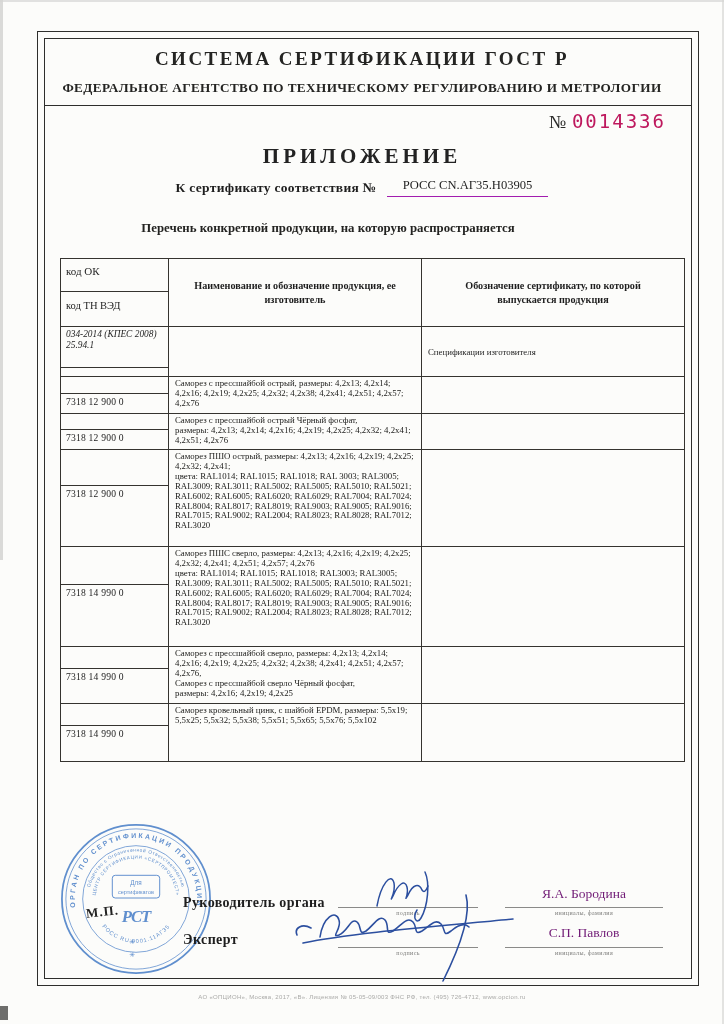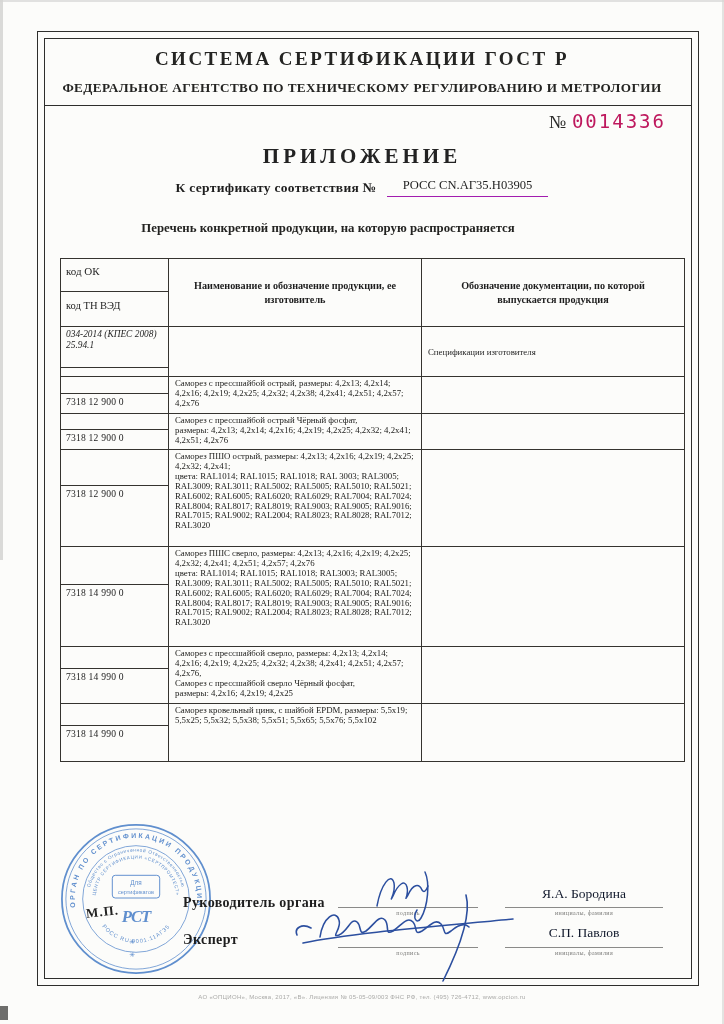--- a/index.html
+++ b/index.html
@@ -67,21 +67,21 @@
   
   .role-head   { position:absolute; left:183px; top:895px; font-size:14px; font-weight:bold; letter-spacing:.4px; }
   .role-expert { position:absolute; left:183px; top:932px; font-size:14px; font-weight:bold; letter-spacing:.4px; }
   .sigline  { position:absolute; width:140px; border-bottom:1px solid #8a8a88; }
   .sigline.s1 { left:338px; top:907px; }
   .sigline.s2 { left:338px; top:947px; }
   .sigcap { position:absolute; width:140px; text-align:center; font-size:6px; color:#7c7c7a; letter-spacing:.4px; }
   .sigcap.s1 { left:338px; top:910px; }
   .sigcap.s2 { left:338px; top:950px; }
   .nameblock { position:absolute; left:505px; width:158px; text-align:center; }
-  .nm { font-size:13.5px; color:#0f172a; }
+  .nm { font-size:13.5px; color:#701a75; }
   .nb1 { top:886px; } .nb2 { top:925px; }
   .nameline { position:absolute; left:505px; width:158px; border-bottom:1px solid #8a8a88; }
   .nl1 { top:907px; } .nl2 { top:947px; }
   .namecap { position:absolute; left:505px; width:158px; text-align:center; font-size:6px; color:#7c7c7a; letter-spacing:.4px; }
   .nc1 { top:910px; } .nc2 { top:950px; }
 
   .stamp-svg { position:absolute; left:57px; top:820px; opacity:.88; }
   .sig-svg1 { position:absolute; left:365px; top:868px; }
   .sig-svg2 { position:absolute; left:295px; top:885px; }
   .mp-mark { position:absolute; left:86px; top:904px; font-size:13px; font-weight:bold; color:#222;
@@ -120,22 +120,22 @@
   <div class="scope">
     <div>Перечень конкретной продукции,  на которую распространяется</div>
   </div>
 
   <div class="ptable">
     <div class="trow thead">
       <div class="c1">
         <div class="c1t">код ОК</div>
         <div class="c1b">код ТН ВЭД</div>
       </div>
-      <div class="c2 hdr">Наименование и обозначение продукции, ее изготовитель</div>
-      <div class="c3 hdr">Обозначение документации, по которой выпускается продукция</div>
+      <div class="c2 hdr">Наименование и обозначение продукция, ее изготовитель</div>
+      <div class="c3 hdr">Обозначение сертификату, по которой выпускается продукция</div>
     </div>
 
     <div class="trow r1">
       <div class="c1">
         <div class="code-top">034-2014 (КПЕС 2008)
 25.94.1</div>
         <div style="flex:1"></div>
       </div>
       <div class="c2 prod"></div>
       <div class="c3 doccell">Спецификации изготовителя</div>

